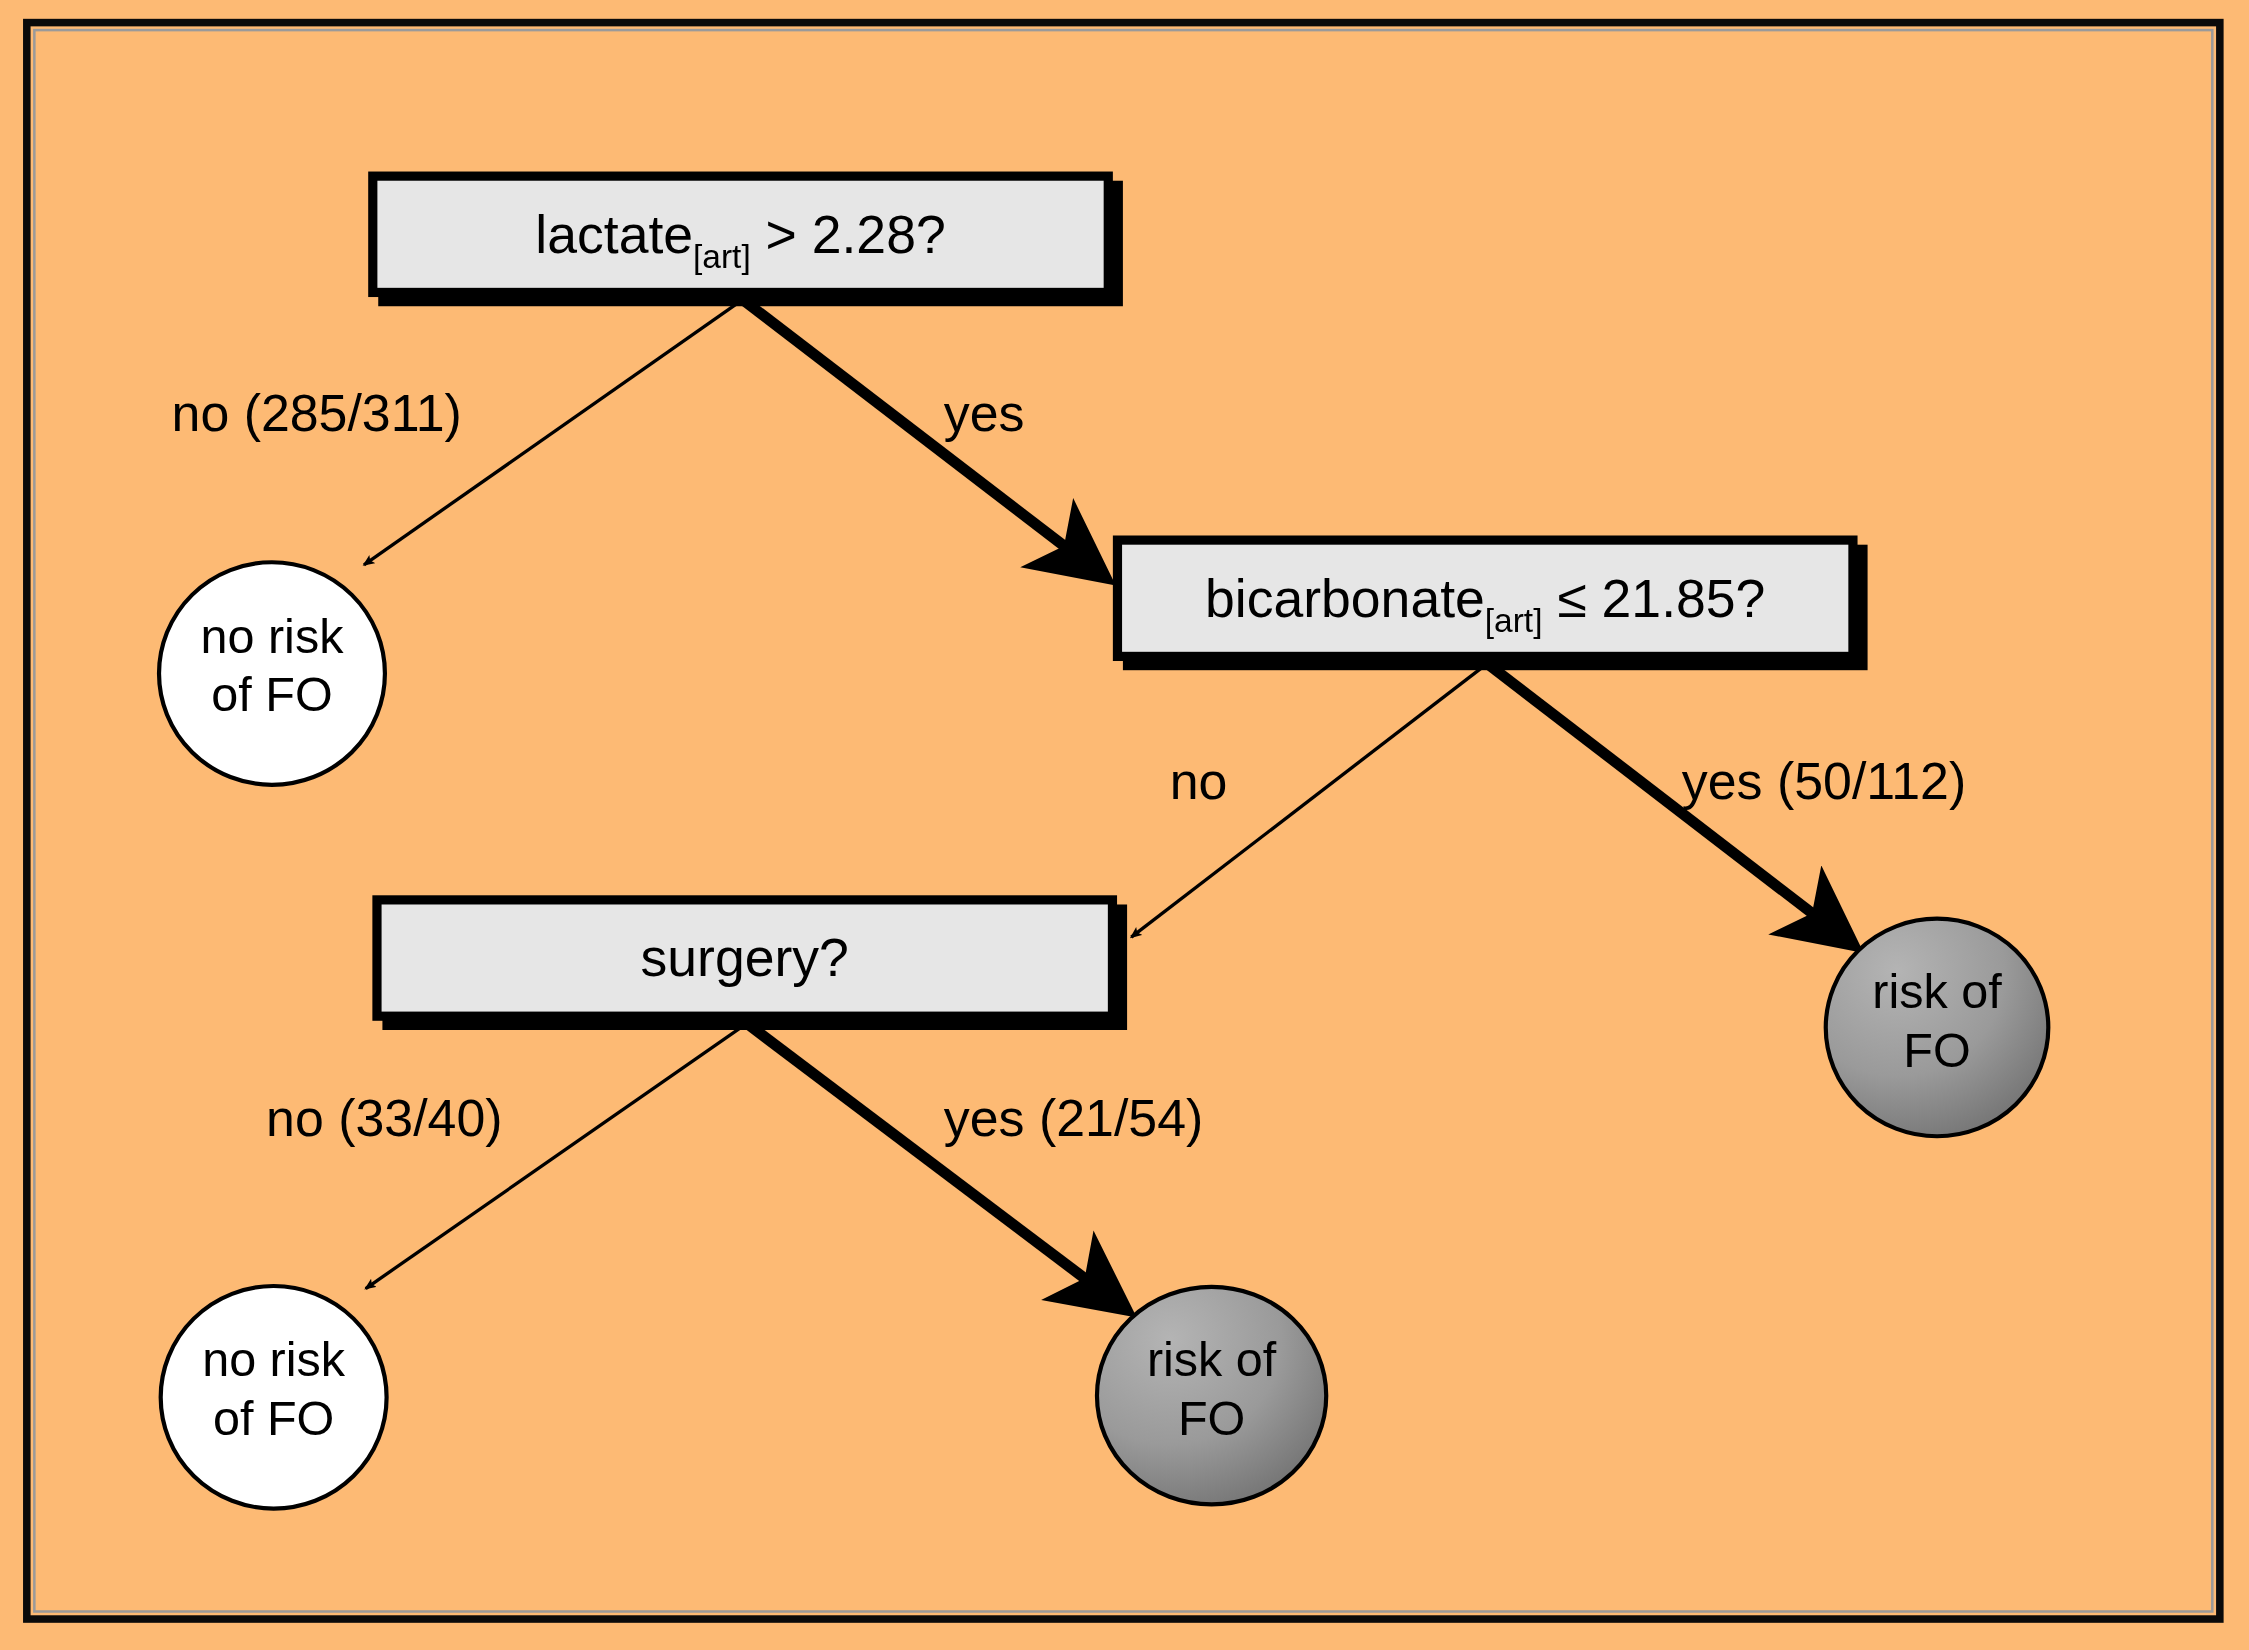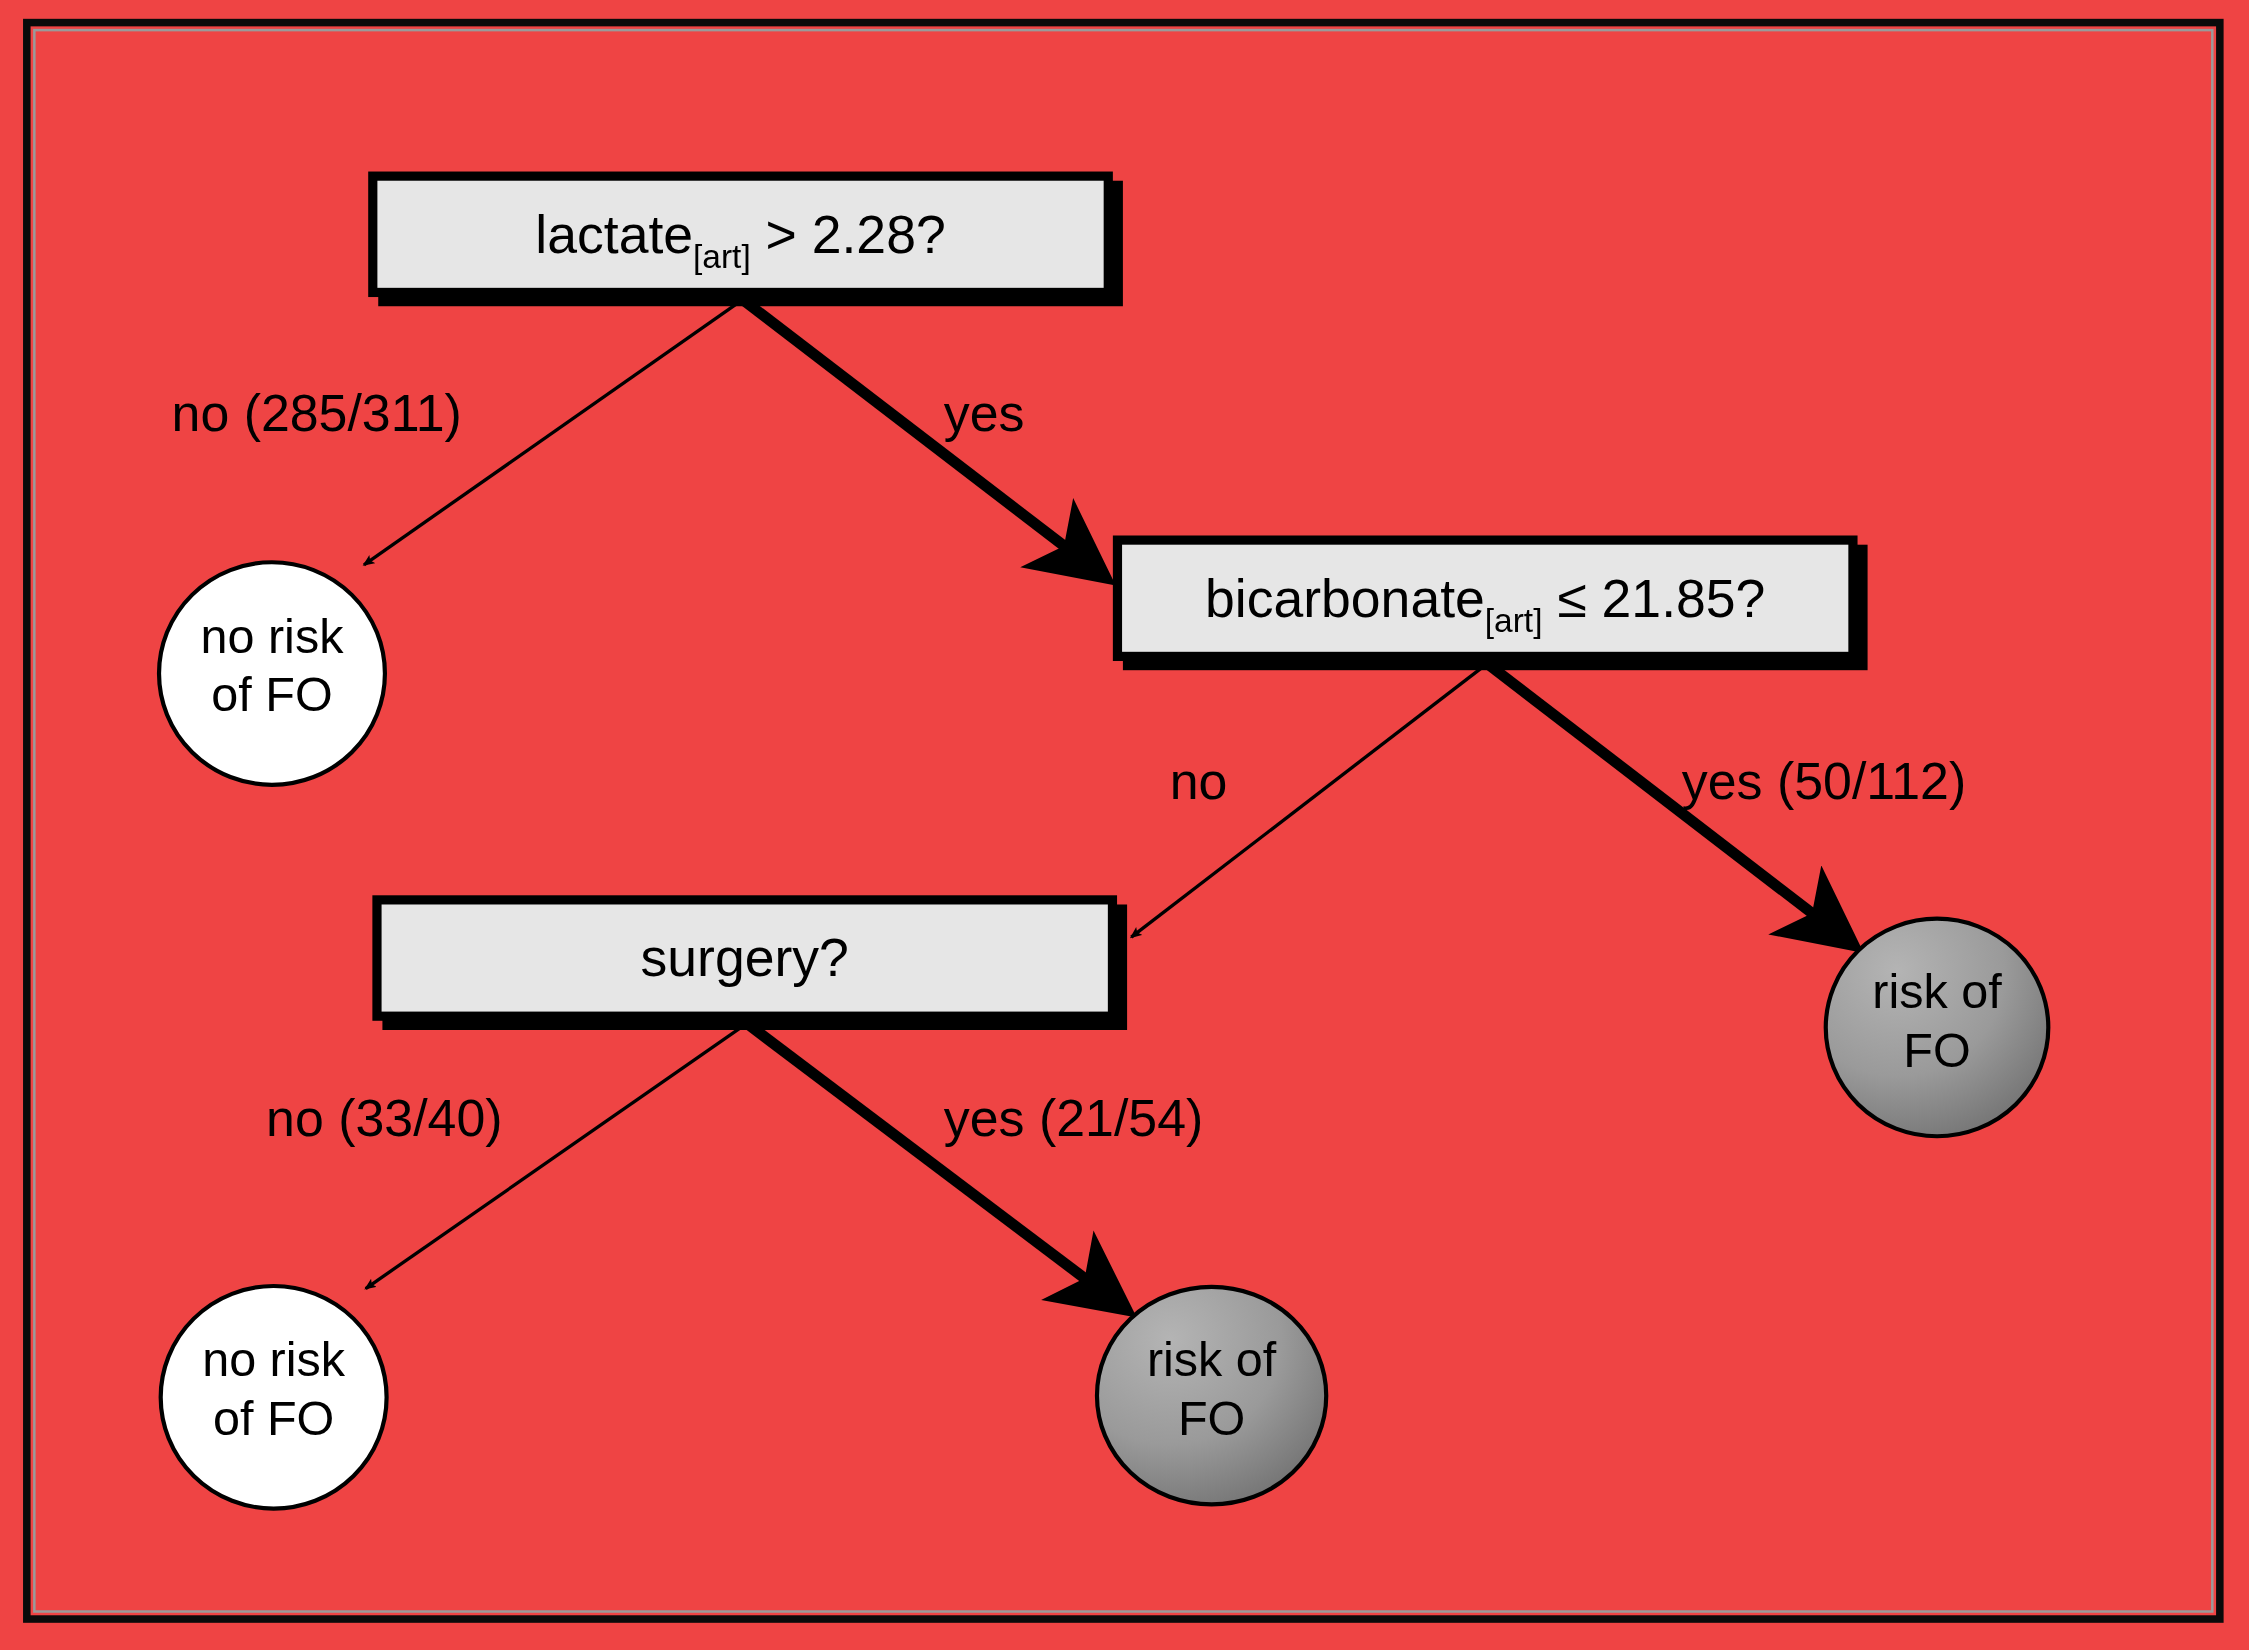--- a/index.html
+++ b/index.html
@@ -7,21 +7,21 @@
     padding: 0;
     background: #ffffff;
   }
   body {
     font-family: "Liberation Sans", sans-serif;
   }
   #canvas {
     position: relative;
     width: 2250px;
     height: 1650px;
-    background: #ef4444;
+    background: #fdba74;
     overflow: hidden;
   }
   svg#tree {
     display: block;
     width: 2250px;
     height: 1650px;
   }
   .node-rect-shadow { fill: #000000; }
   .node-rect-border { fill: #000000; }
   .node-rect-fill { fill: #e6e6e6; }

